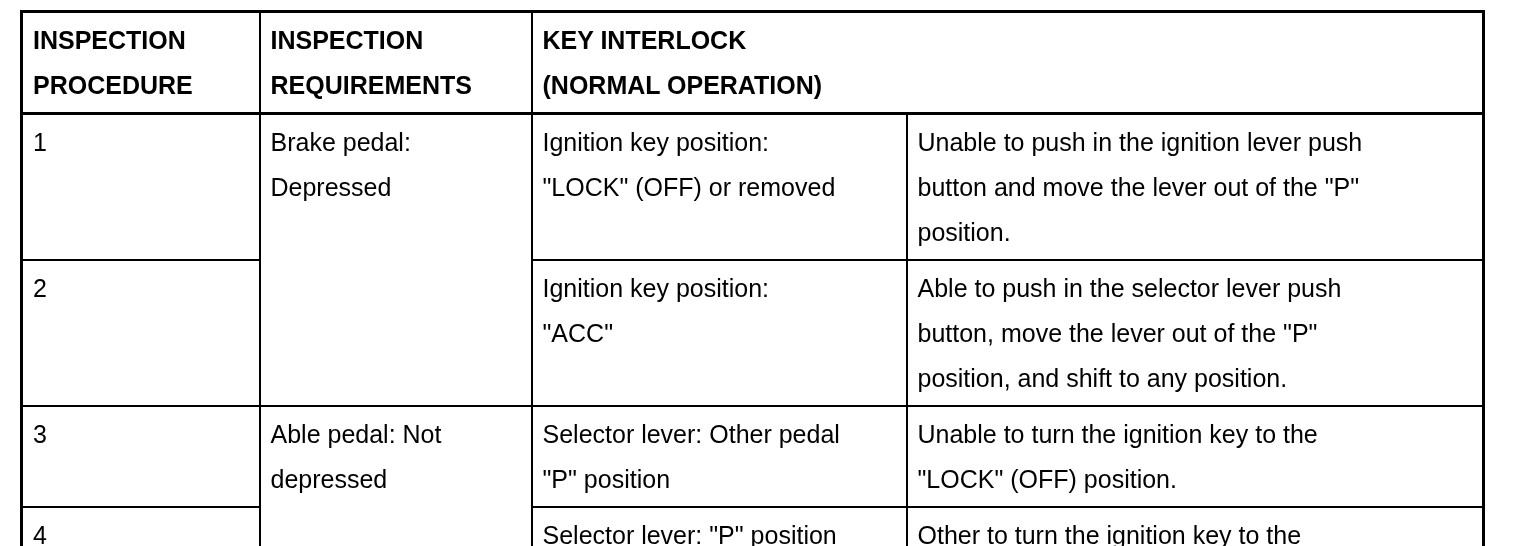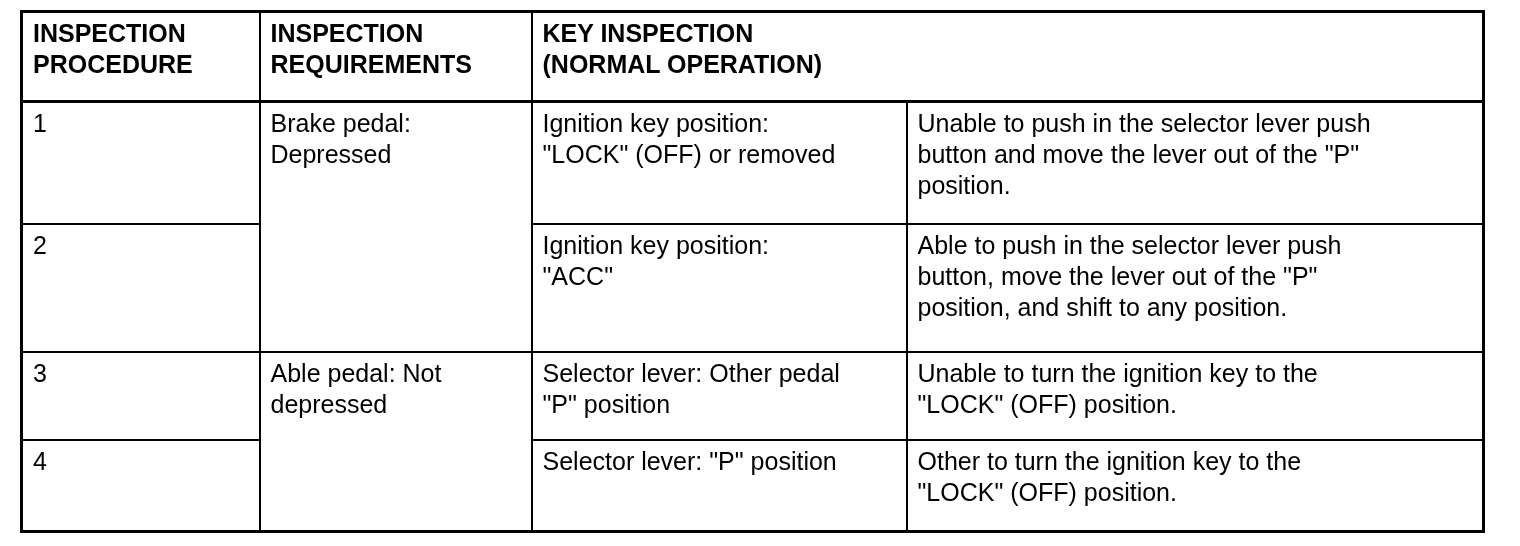--- a/index.html
+++ b/index.html
@@ -28,21 +28,21 @@
     border: 3px solid #000000;
     background: #ffffff;
   }
   table.spec th,
   table.spec td {
     border: 2px solid #000000;
     vertical-align: top;
     text-align: left;
     padding: 5px 10px 4px 10px;
     font-size: 25px;
-    line-height: 31px;
+    line-height: 45px;
     color: #000000;
     white-space: pre-line;
     overflow: hidden;
   }
   table.spec th {
     font-weight: bold;
     border-bottom-width: 3px;
   }
   td.thin-bottom { border-bottom-width: 1px; }
   td.thin-top    { border-top-width: 1px; }
@@ -58,30 +58,30 @@
       <col style="width:272px">
       <col style="width:375px">
       <col style="width:577px">
     </colgroup>
     <tbody>
         <tr style="height:90px">
       <th>INSPECTION
 PROCEDURE</th>
       <th>INSPECTION
 REQUIREMENTS</th>
-      <th colspan="2">KEY INSPECTION
+      <th colspan="2">KEY INTERLOCK
 (NORMAL OPERATION)</th>
     </tr>
     <tr style="height:122px">
       <td class="thin-bottom">1</td>
       <td rowspan="2" class="group-bottom">Brake pedal:
 Depressed</td>
       <td class="thin-bottom">Ignition key position:
 "LOCK" (OFF) or removed</td>
-      <td class="thin-bottom">Unable to push in the selector lever push
+      <td class="thin-bottom">Unable to push in the ignition lever push
 button and move the lever out of the "P"
 position.</td>
     </tr>
     <tr style="height:128px">
       <td class="thin-top group-bottom">2</td>
       <td class="thin-top group-bottom">Ignition key position:
 "ACC"</td>
       <td class="thin-top group-bottom">Able to push in the selector lever push
 button, move the lever out of the "P"
 position, and shift to any position.</td>

